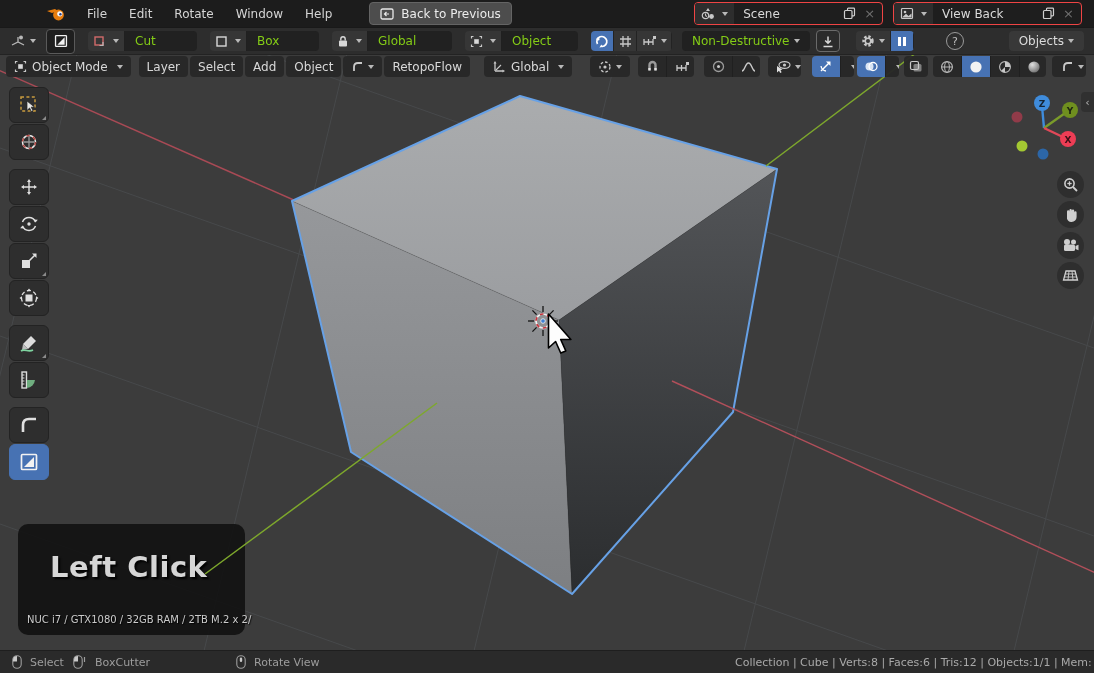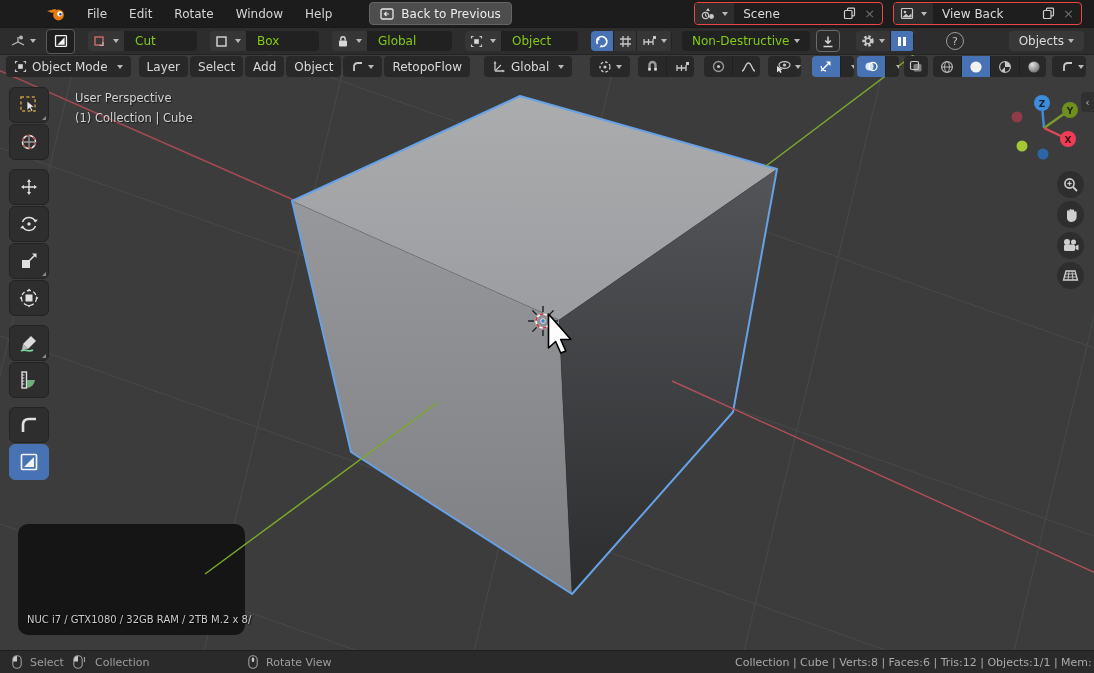--- a/index.html
+++ b/index.html
@@ -124,21 +124,22 @@
     <g>
       <polygon points="520,96 777,169 559,320 292,201" fill="url(#gTop)"></polygon>
       <polygon points="292,201 559,320 572,594 351,452" fill="url(#gLeft)"></polygon>
       <polygon points="559,320 777,169 733,412 572,594" fill="url(#gRight)"></polygon>
       <path d="M292,201 L559,320 M777,169 L559,320 L572,594" fill="none" stroke="#000" stroke-opacity="0.14" stroke-width="1"></path>
       <polygon points="292,201 520,96 777,169 733,412 572,594 351,452" fill="none" stroke="#67a1e6" stroke-width="2" stroke-linejoin="round"></polygon>
     </g>
   </svg>
 
   <div class="castbox">
-    <div class="castsub">NUC i7 / GTX1080 / 32GB RAM / 2TB M.2 x 8/</div>
+    <div class="casttitle">Left Click</div>
+    <div class="castsub">NUC i7 / GTX1080 / 32GB RAM / 2TB M.2 x 2/</div>
   </div>
 
   <svg class="vp-top" width="1094" height="598" style="top:53px" viewBox="0 53 1094 598">
 
     <line x1="205" y1="574" x2="437" y2="403" stroke="#7ea82c" stroke-width="1.5"></line>
     <line x1="766" y1="166" x2="916" y2="53" stroke="#7ea82c" stroke-width="1.5"></line>
 
     <line x1="672" y1="381" x2="1100" y2="575" stroke="#b14f5a" stroke-width="1.4"></line>
 
     <g transform="translate(543,321)">
@@ -155,24 +156,20 @@
       <circle r="7" fill="none" stroke="#f2f2f2" stroke-width="1.7"></circle>
       <circle r="7" fill="none" stroke="#c8323c" stroke-width="1.7" stroke-dasharray="3.7 3.7"></circle>
       <circle r="2.3" fill="#3d7fd4" stroke="#e8e8e8" stroke-width="0.9"></circle>
     </g>
 
     <g transform="translate(548.5,314)">
       <polygon points="0,0 0,34 7.1,27.5 12.2,39 17.3,36.9 12.2,25.5 22.4,25.5" fill="#fdfdfd" stroke="#000" stroke-width="1.6" stroke-linejoin="round"></polygon>
     </g>
   </svg>
 
-  <div class="vplabels">
-    <div>User Perspective</div>
-    <div>(1) Collection | Cube</div>
-  </div>
 
   <div class="sidetab">‹</div>
 
   <svg class="gizmo" width="92" height="82" viewBox="0 0 92 82">
     <g stroke-width="2.4">
       <line x1="42" y1="40" x2="40" y2="18" stroke="#3f8cdc"></line>
       <line x1="42" y1="40" x2="66" y2="23" stroke="#7a9b2a"></line>
       <line x1="42" y1="40" x2="63" y2="50" stroke="#e04858"></line>
     </g>
     <circle cx="15" cy="29" r="5.5" fill="#913b49"></circle>
@@ -633,23 +630,23 @@
         <path d="M5,1 A4,4 0 0 0 1,5 V6.5 H5 Z" fill="#c8c8c8"></path>
       </svg>
       <span>Select</span>
     </span>
     <span class="skey" style="left:73px">
       <svg width="14" height="14" viewBox="0 0 14 14">
         <rect x="0.8" y="0.8" width="8.4" height="12.4" rx="4" fill="none" stroke="#9d9d9d" stroke-width="1.1"></rect>
         <path d="M5,1 A4,4 0 0 0 1,5 V6.5 H5 Z" fill="#c8c8c8"></path>
         <path d="M11.5,2 V7" stroke="#9d9d9d" stroke-width="1.2"></path>
       </svg>
-      <span>Collection</span>
-    </span>
-    <span class="skey" style="left:248px">
+      <span>BoxCutter</span>
+    </span>
+    <span class="skey" style="left:236px">
       <svg width="10" height="14" viewBox="0 0 10 14">
         <rect x="0.8" y="0.8" width="8.4" height="12.4" rx="4" fill="none" stroke="#9d9d9d" stroke-width="1.1"></rect>
         <rect x="3.8" y="2.5" width="2.4" height="4.5" rx="1.2" fill="#c8c8c8"></rect>
       </svg>
       <span>Rotate View</span>
     </span>
     <span class="sstats">Collection | Cube | Verts:8 | Faces:6 | Tris:12 | Objects:1/1 | Mem: 35.3</span>
   </div>
 
 </div>

